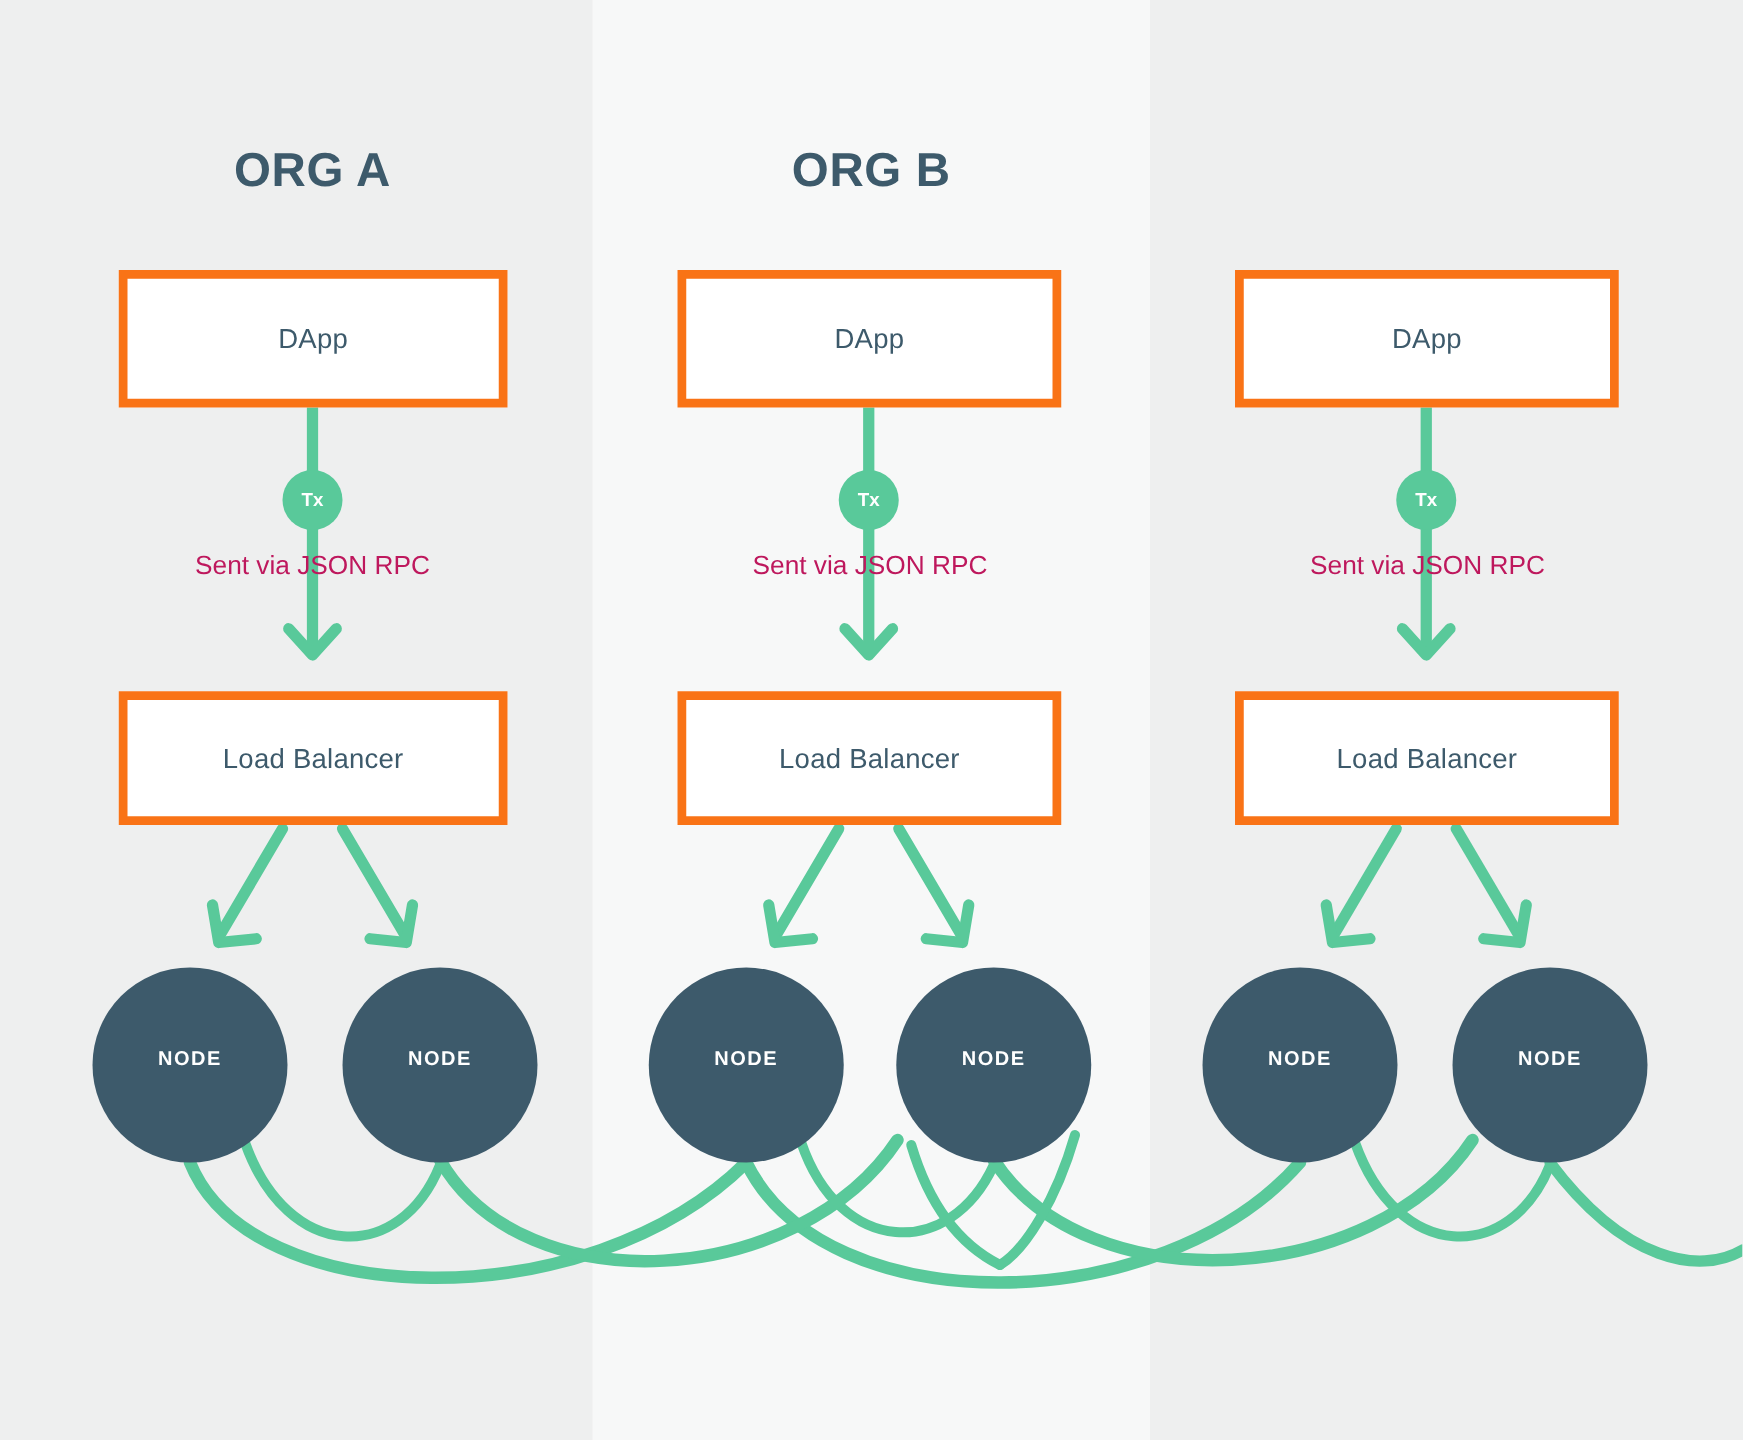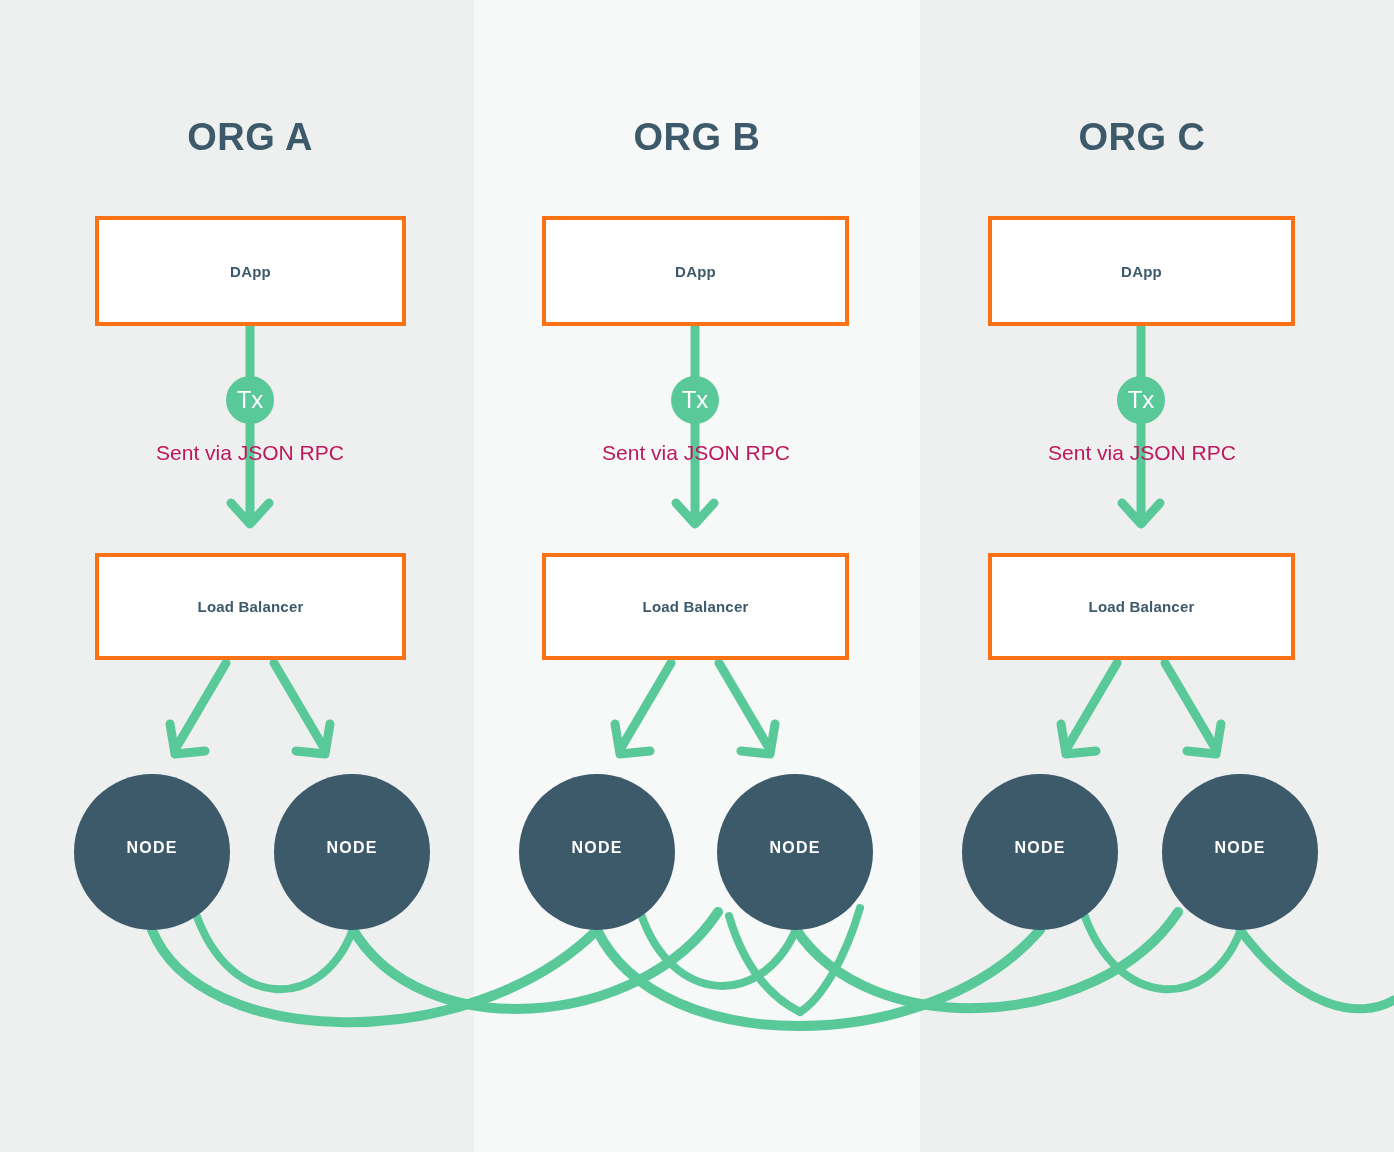--- a/index.html
+++ b/index.html
@@ -43,47 +43,47 @@
     width:310px;
   }
   .org-title.t0 { left:95px;  }
   .org-title.t1 { left:542px; }
   .org-title.t2 { left:987px; }
 
   
   .box {
     position:absolute;
     background:#ffffff;
-    border:4px solid #f97316;
+    border:7px solid #f97316;
     display:flex;
     align-items:center;
     justify-content:center;
-    font-size:15px;
-    font-weight:bold;
+    font-size:22px;
+    font-weight:normal;
     color:#3d5a6b;
     letter-spacing:0.2px;
   }
   .box.dapp  { top:216px; height:110px; }
   .box.lb    { top:553px; height:107px;text-align:center; }
   .box.c0 { left:95px;  width:311px; }
   .box.c1 { left:542px; width:307px; }
   .box.c2 { left:988px; width:307px; }
 
   
   .tx-badge {
     position:absolute;
     width:48px; height:48px;
     border-radius:50%;
     background:#59c99a;
     color:#ffffff;
     display:flex;
     align-items:center;
     justify-content:center;
-    font-size:24px;
-    font-weight:normal;
+    font-size:15px;
+    font-weight:bold;
     top:376px;
   }
   .tx-badge.x0 { left:226px; }
   .tx-badge.x1 { left:671px; }
   .tx-badge.x2 { left:1117px; }
 
   
   .rpc-label {
     position:absolute;
     top:441px;
@@ -192,21 +192,20 @@
   <div class="node-label" style="left:272px;">NODE</div>
 
   <div class="org-title t1">ORG B</div>
   <div class="box dapp c1">DApp</div>
   <div class="tx-badge x1">Tx</div>
   <div class="rpc-label l1">Sent via JSON RPC</div>
   <div class="box lb c1">Load Balancer</div>
   <div class="node-label" style="left:517px;">NODE</div>
   <div class="node-label" style="left:715px;">NODE</div>
 
-  <div class="org-title t2">ORG C</div>
   <div class="box dapp c2">DApp</div>
   <div class="tx-badge x2">Tx</div>
   <div class="rpc-label l2">Sent via JSON RPC</div>
   <div class="box lb c2">Load Balancer</div>
   <div class="node-label" style="left:960px;">NODE</div>
   <div class="node-label" style="left:1160px;">NODE</div>
 
 </div>
 
 </body></html>

